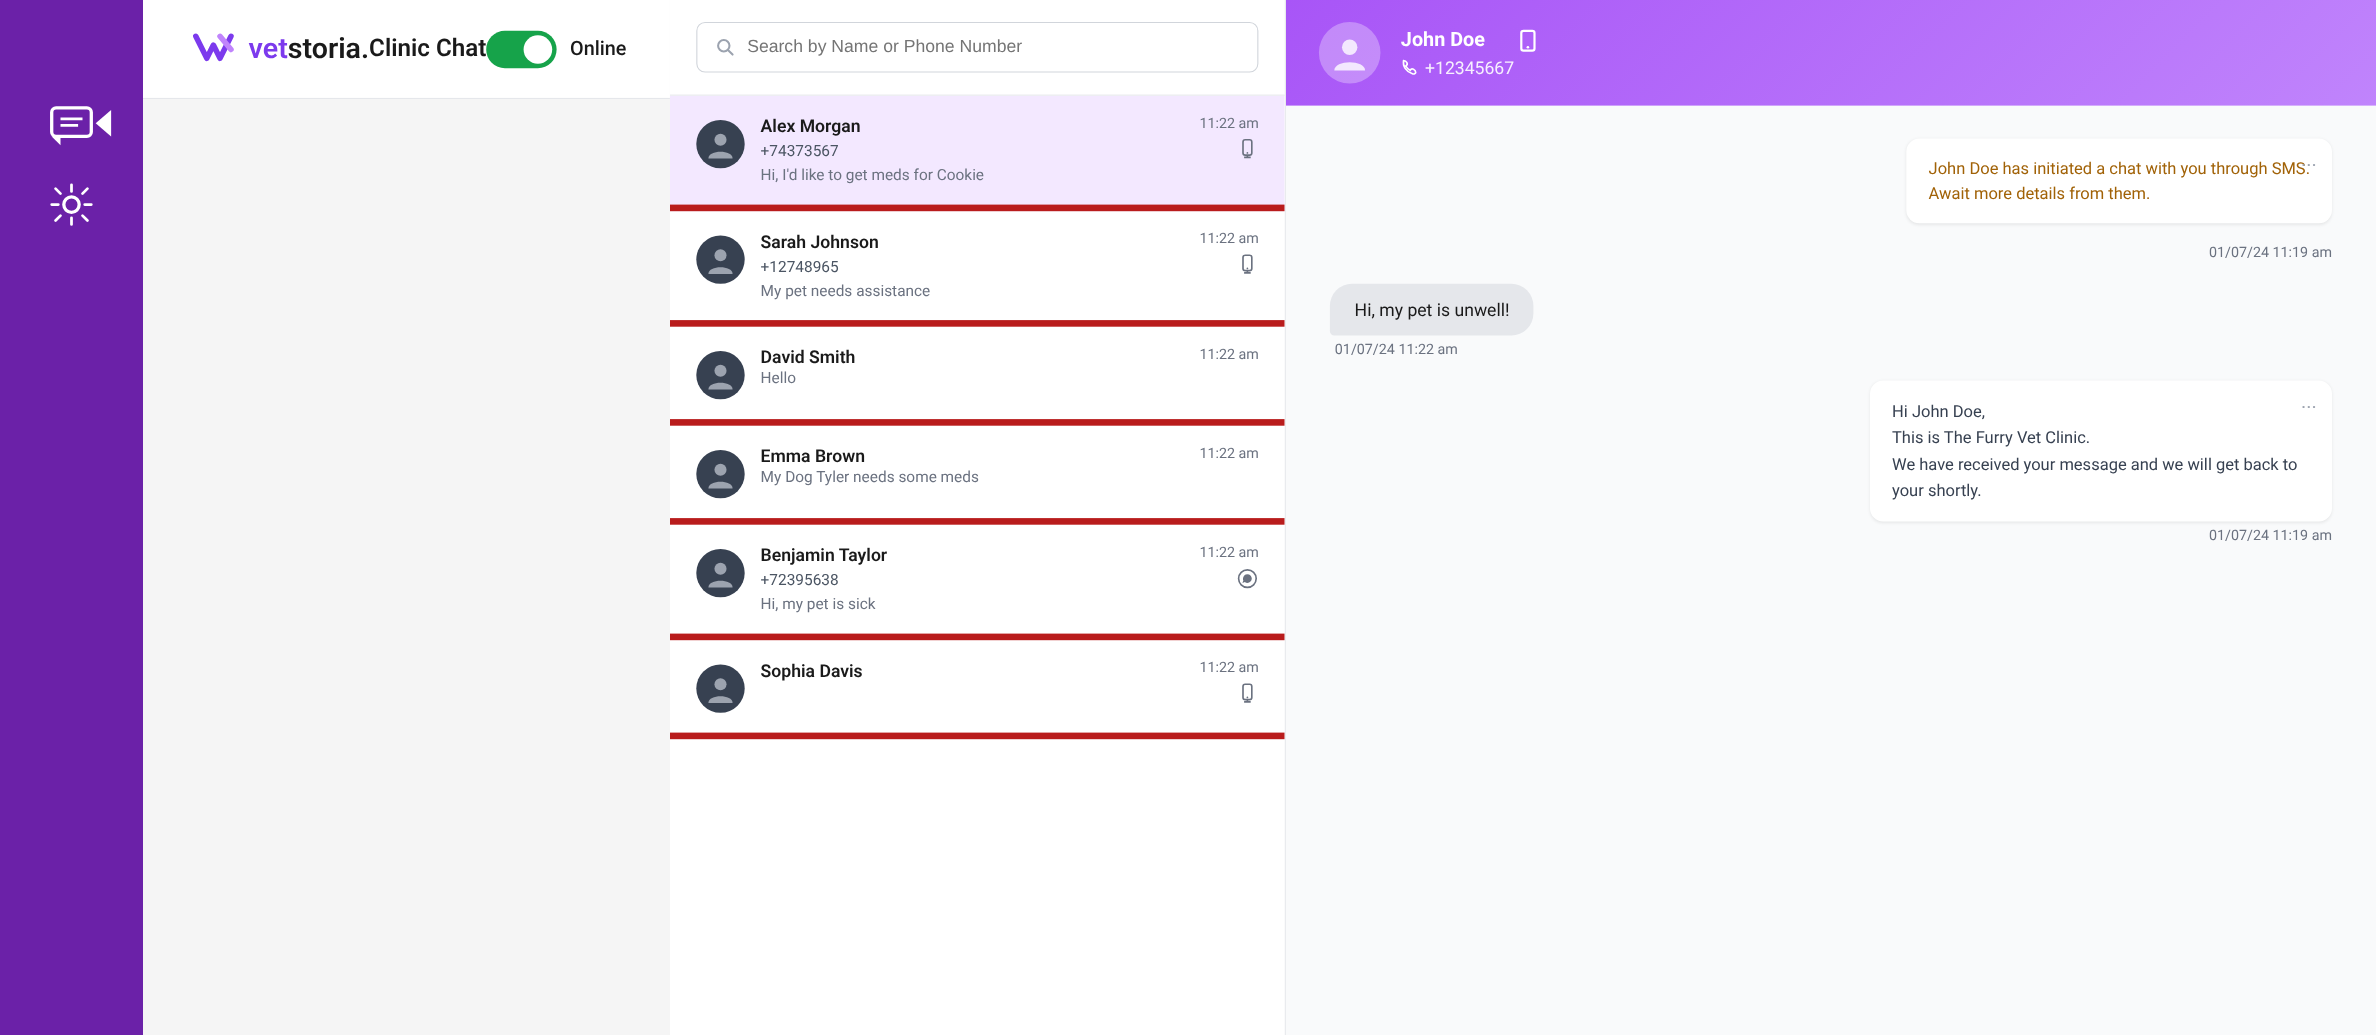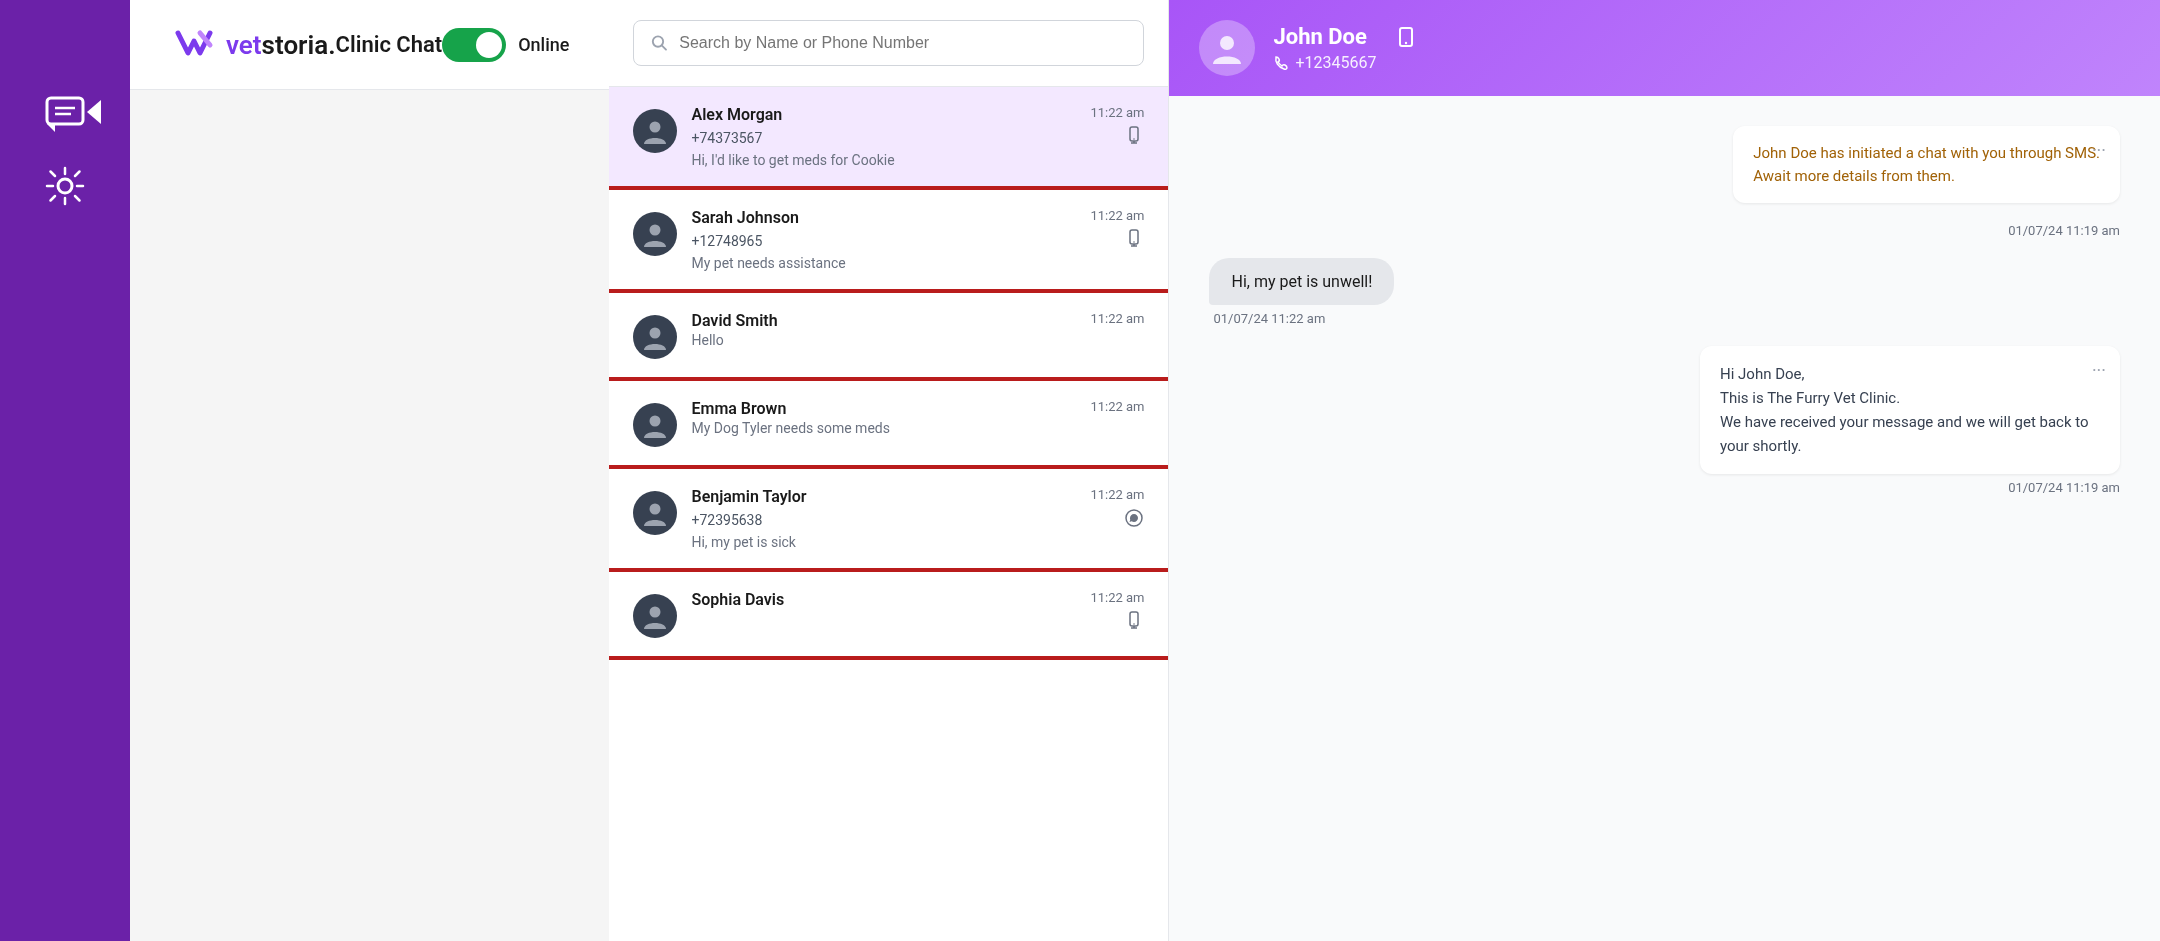--- a/index.html
+++ b/index.html
@@ -152,21 +152,21 @@
       background: transparent;
     }
     .chat-list {
       flex: 1;
       overflow-y: auto;
     }
     .chat-item {
       display: flex;
       align-items: flex-start;
       padding: 18px 24px;
-      border-bottom: 4px solid #b91c1c;
+      border-bottom: 6px solid #b91c1c;
       cursor: pointer;
       gap: 14px;
     }
     .chat-item.active {
       background: #f3e8ff;
     }
     .avatar {
       width: 44px;
       height: 44px;
       border-radius: 50%;
@@ -239,25 +239,24 @@
       width: 56px;
       height: 56px;
       border-radius: 50%;
       background: rgba(255,255,255,0.3);
       display: flex;
       align-items: center;
       justify-content: center;
     }
     .chat-header-info { }
     .chat-header-name {
-      font-size: 22px;
+      font-size: 18px;
       font-weight: 700;
       color: white;
       display: flex;
-      align-items: center;
       gap: 28px;
     }
     .chat-header-phone {
       font-size: 16px;
       color: rgba(255,255,255,0.9);
       display: flex;
       align-items: center;
       gap: 6px;
       margin-top: 4px;
     }

